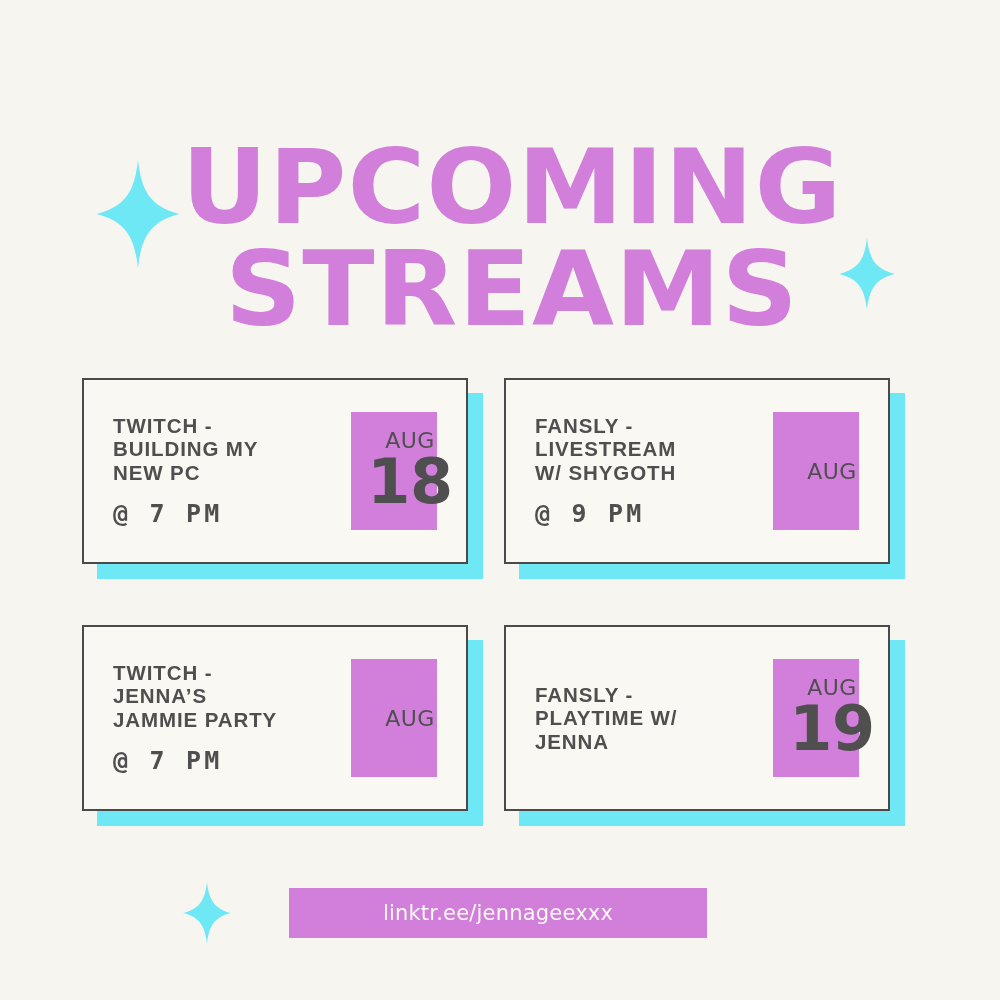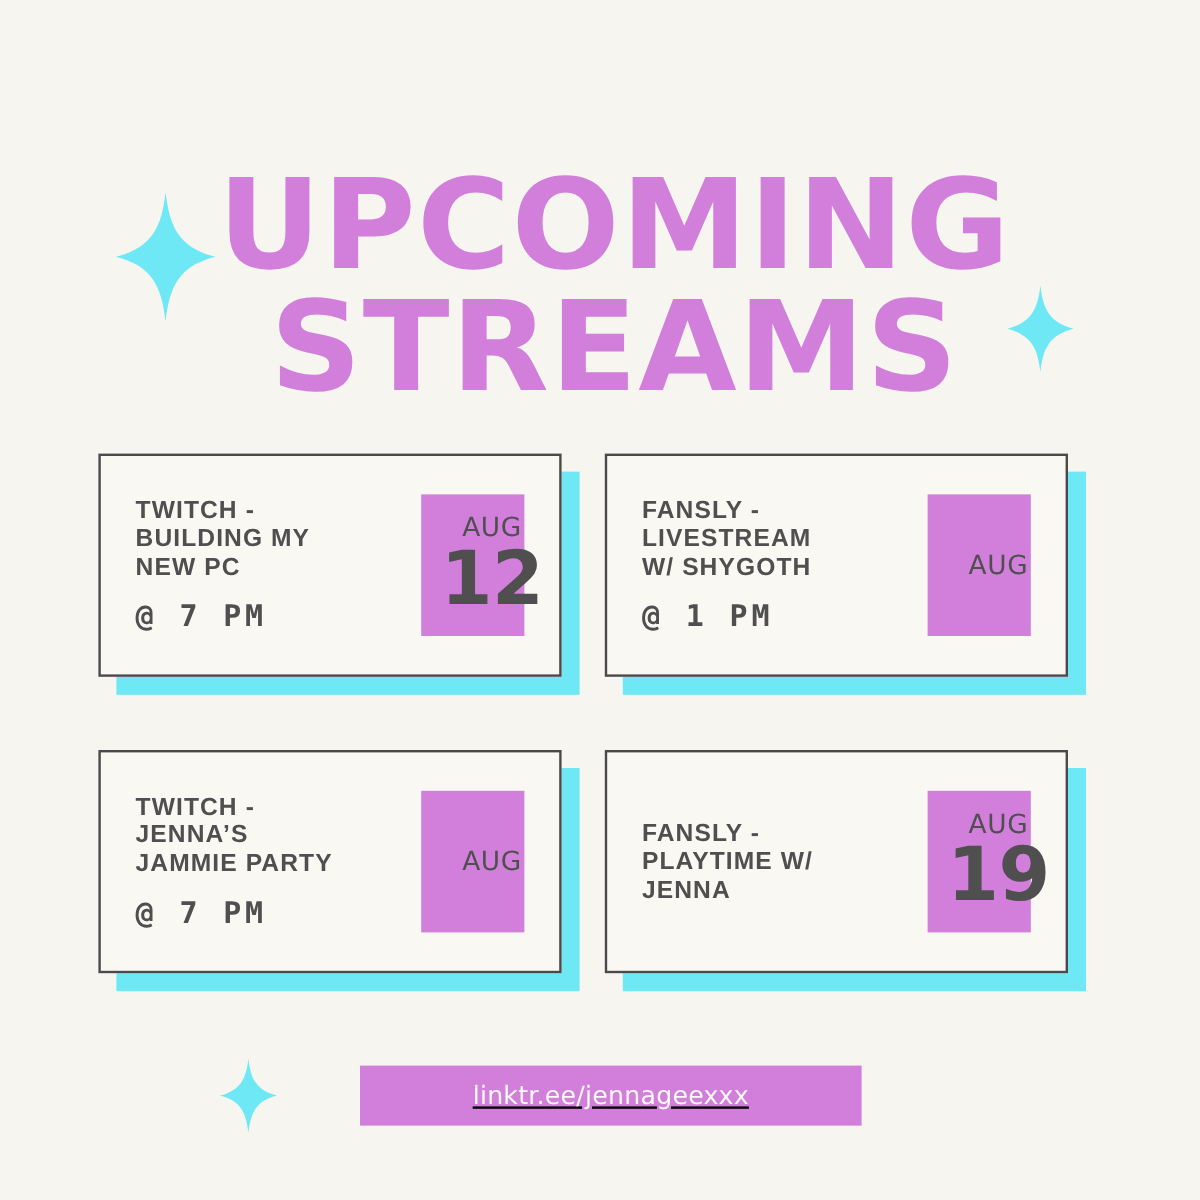--- a/index.html
+++ b/index.html
@@ -152,29 +152,28 @@
     font-weight: 700;
     font-size: 62px;
     line-height: 1.02;
     letter-spacing: -0.5px;
     margin-top: -2px;
   }
 
   
   .link-bar {
     position: absolute;
-    left: 300px;
+    left: 289px;
     top: 888px;
     width: 418px;
     height: 50px;
     background: #d17fdb;
     display: flex;
     align-items: center;
     justify-content: center;
-    text-decoration: underline;
   }
   .link-text {
     color: #fbf9f4;
     font-family: "DejaVu Sans", sans-serif;
     font-weight: 400;
     font-size: 21px;
     letter-spacing: 0.2px;
   }
 </style>
 </head>
@@ -213,33 +212,33 @@
         <div class="card-shadow"></div>
         <div class="card">
           <div class="card-body">
             <div class="card-title">TWITCH -
 BUILDING MY
 NEW PC</div>
             <div class="card-time">@ 7 PM</div>
           </div>
           <div class="date-badge">
             <span class="date-month">AUG</span>
-            <span class="date-day">12</span>
+            <span class="date-day">18</span>
           </div>
         </div>
       </div>
 
       <div class="card-wrap">
         <div class="card-shadow"></div>
         <div class="card">
           <div class="card-body">
             <div class="card-title">FANSLY -
 LIVESTREAM
 W/ SHYGOTH</div>
-            <div class="card-time">@ 1 PM</div>
+            <div class="card-time">@ 9 PM</div>
           </div>
           <div class="date-badge">
             <span class="date-month">AUG</span>
           </div>
         </div>
       </div>
 
     </div>
 
     <div class="card-row">

